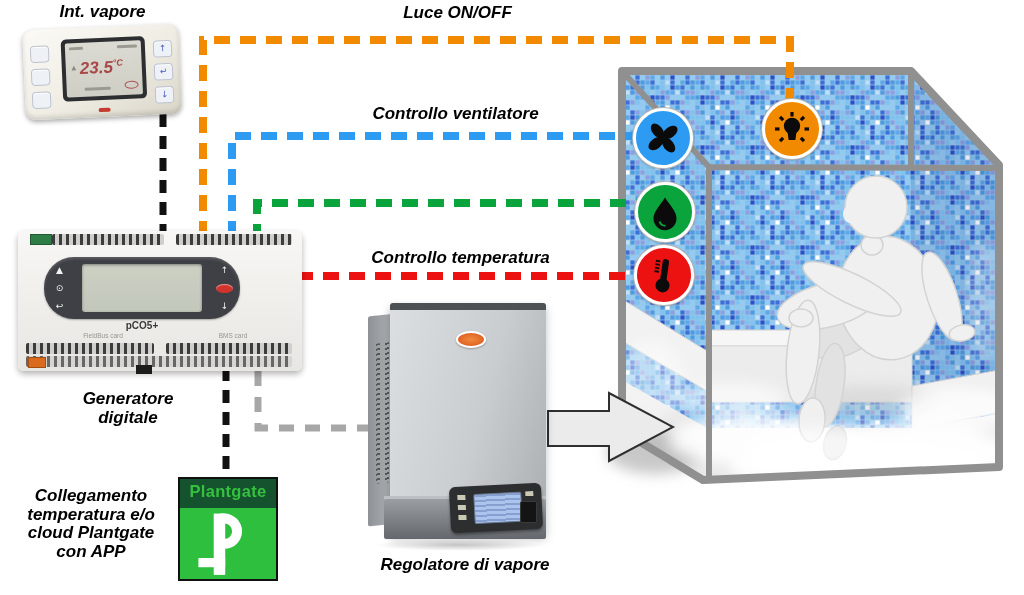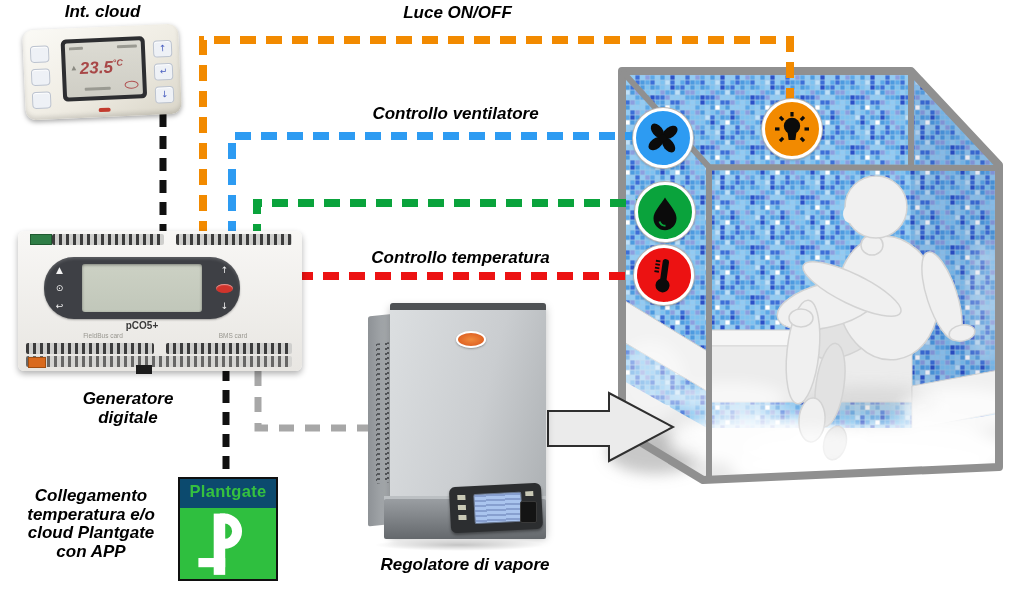--- a/index.html
+++ b/index.html
@@ -44,21 +44,21 @@
       line-height:15px;font-family:"DejaVu Sans",sans-serif;}
   .c-oval{position:absolute;left:198px;top:53px;width:17px;height:9px;background:#d0342c;border-radius:50%;
       box-shadow:inset 0 1px 1px rgba(255,255,255,.5);}
   .c-model{position:absolute;left:26px;top:89px;width:196px;text-align:center;font-size:10px;
       color:#3a3a3a;font-weight:bold;}
   .c-sub{position:absolute;top:101px;font-size:6.5px;color:#98968f;}
   .c-conn-green{position:absolute;left:12px;top:3px;width:20px;height:9px;background:#2e7d46;border:1px solid #1f5a30;}
   .c-conn-orange{position:absolute;left:10px;top:126px;width:16px;height:9px;background:#d96a1e;border:1px solid #a04e12;}
   .c-tab{position:absolute;background:#1c1c1c;}
   
-  .plantgate{position:absolute;left:178px;top:477px;width:100px;height:104px;background:#0c4a6e;
+  .plantgate{position:absolute;left:178px;top:477px;width:100px;height:104px;background:#14532d;
       border:2.5px solid #101010;box-sizing:border-box;}
   .pg-brand{position:absolute;left:0;top:3px;width:100%;text-align:center;font-size:16.5px;
       font-weight:bold;color:#35c13f;letter-spacing:.3px;}
   .pg-green{position:absolute;left:0;top:29px;right:0;bottom:0;background:#2fbf3f;}
   
   .generator{position:absolute;left:368px;top:303px;width:178px;height:252px;}
   .g-side{position:absolute;left:0;top:12px;width:28px;height:210px;transform:skewY(-6deg);
       background:linear-gradient(90deg,#8e9296,#b3b7ba);border-radius:2px;}
   .g-vent{position:absolute;width:4px;height:140px;top:28px;
       background:repeating-linear-gradient(180deg,#55585b 0 2px,transparent 2px 5px);}
@@ -380,20 +380,20 @@
     <div class="g-base"></div>
     <div class="g-cp">
       <div class="g-dots" style="left:8px"></div>
       <div class="g-clcd"></div>
       <div class="g-dots" style="right:8px"></div>
     </div>
     <div class="g-switch"></div>
     <div class="g-shadow"></div>
   </div>
 
-  <div class="lbl" style="left:25px;top:3px;width:155px">Int. cloud</div>
+  <div class="lbl" style="left:25px;top:3px;width:155px">Int. vapore</div>
   <div class="lbl" style="left:390px;top:4px;width:135px">Luce ON/OFF</div>
   <div class="lbl" style="left:368px;top:105px;width:175px">Controllo ventilatore</div>
   <div class="lbl" style="left:363px;top:249px;width:195px">Controllo temperatura</div>
   <div class="lbl" style="left:58px;top:390px;width:140px">Generatore digitale</div>
   <div class="lbl" style="left:12px;top:487px;width:158px">Collegamento temperatura e/o cloud Plantgate con APP</div>
   <div class="lbl" style="left:370px;top:556px;width:190px">Regolatore di vapore</div>
 </div>
 
 </body></html>

